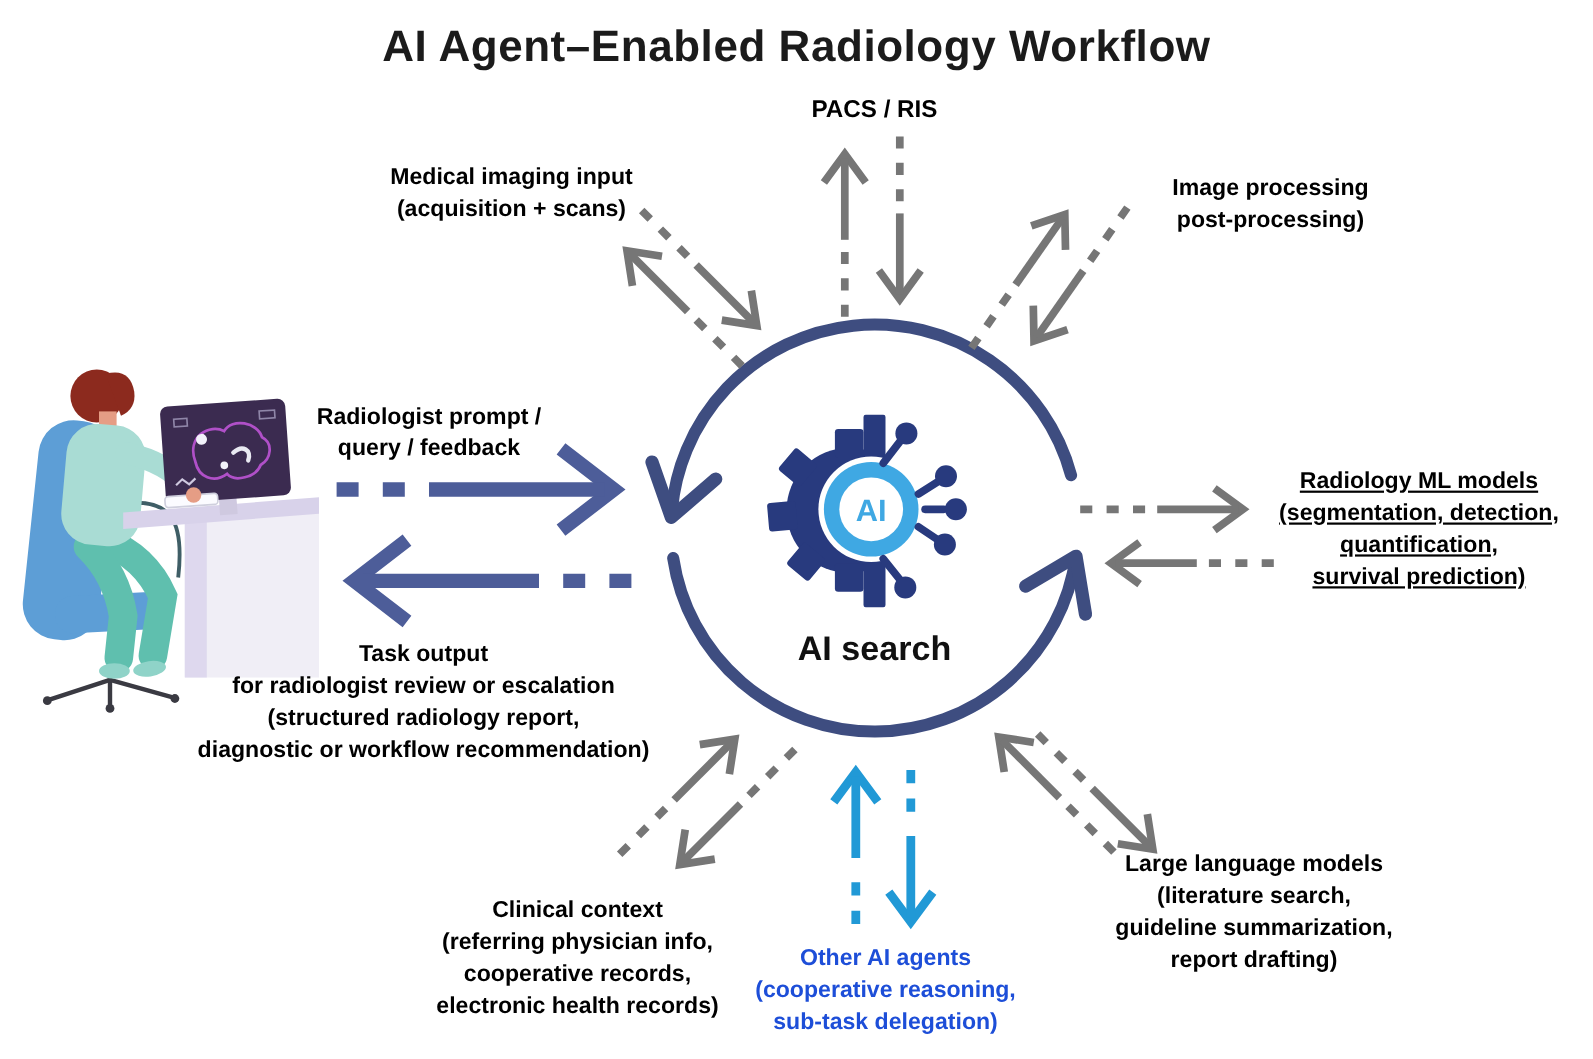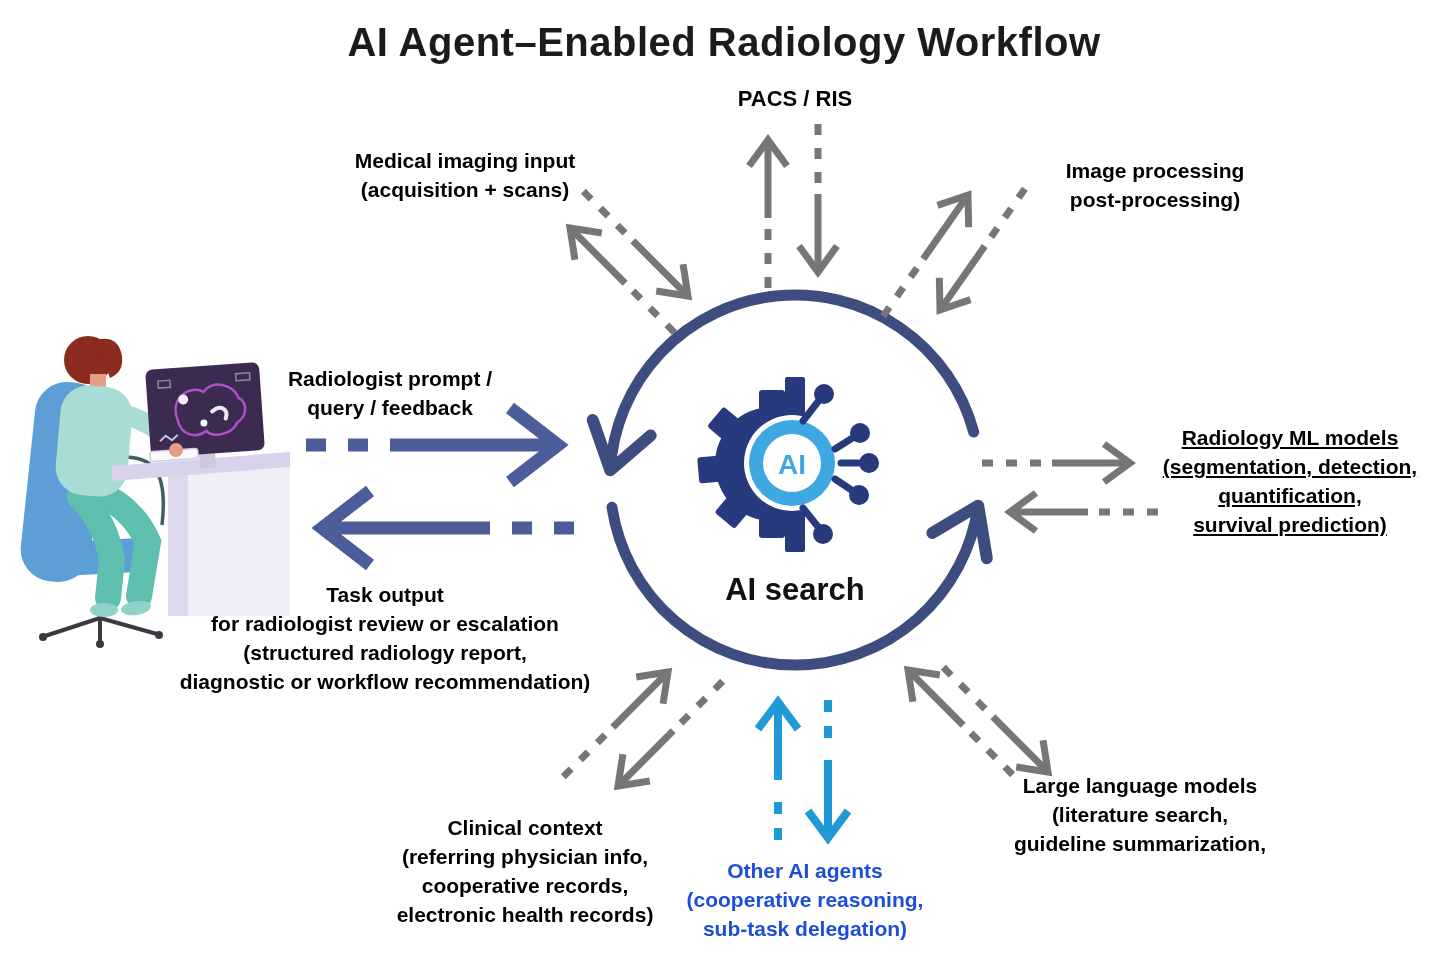--- a/index.html
+++ b/index.html
@@ -266,17 +266,18 @@
   <div class="label blue" style="left:650px;top:856px;width:310px;">
     <div>Other AI agents</div>
     <div>(cooperative reasoning,</div>
     <div>sub-task delegation)</div>
   </div>
 
   <div class="label" style="left:985px;top:771px;width:310px;">
     <div>Large language models</div>
     <div>(literature search,</div>
     <div>guideline summarization,</div>
+    <div>report drafting)</div>
   </div>
 
   <div class="agent-label">AI search</div>
 
 </div>
 
 </body></html>

